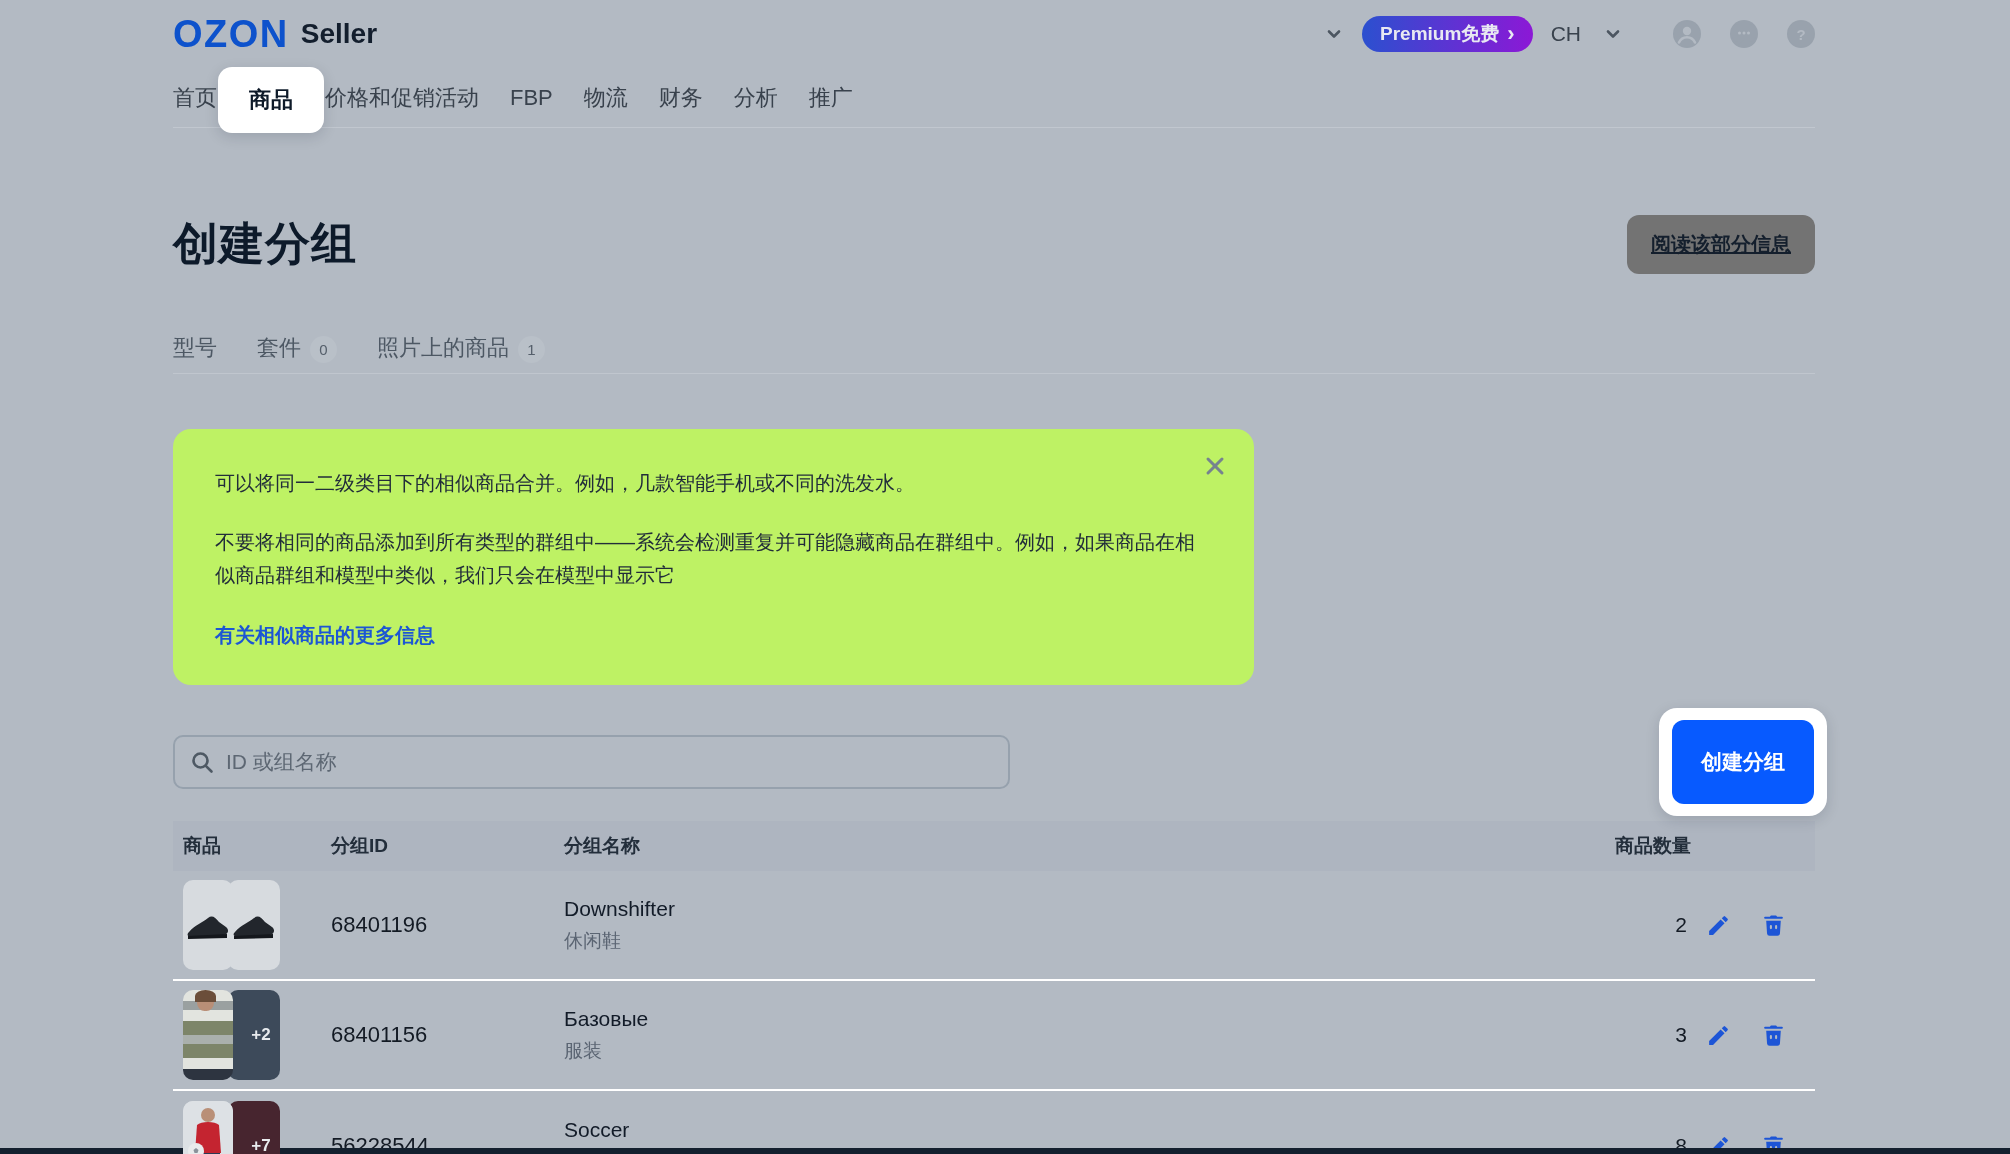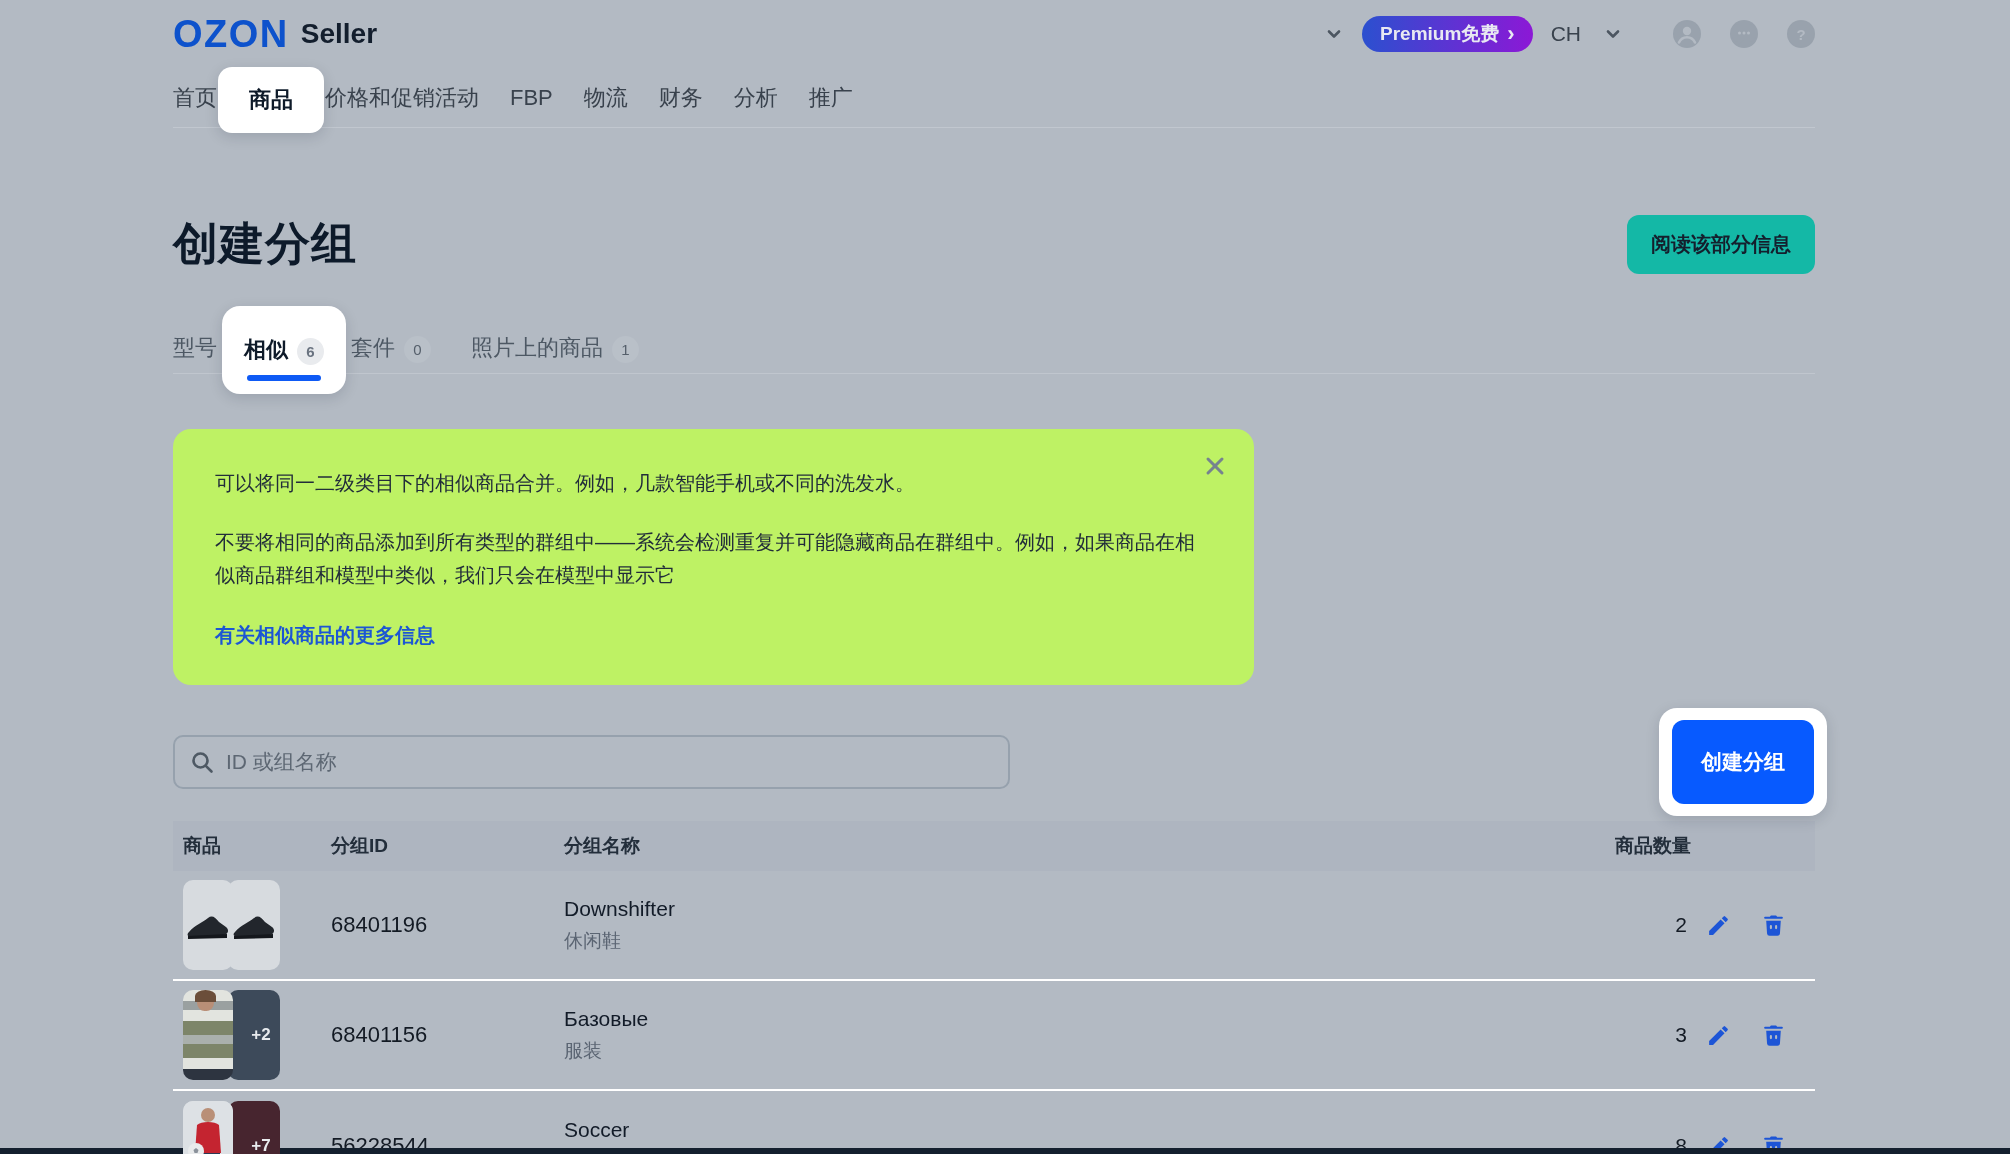--- a/index.html
+++ b/index.html
@@ -43,23 +43,23 @@
     background:#fff; border-radius:14px; height:66px; padding:0 31px; margin:0 -30px;
     display:flex; align-items:center; position:relative; top:2px; z-index:2;
     box-shadow:0 4px 14px rgba(20,30,45,.15);
   }
   .nav-spotlight .nav-item { color:#0e1a29; font-weight:700; }
 
   
   .title-row { margin-top:86px; display:flex; align-items:center; }
   .page-title { font-size:45px; font-weight:700; color:#0d1a2a; letter-spacing:1px; }
   .read-info-btn {
-    margin-left:auto; background:#14b8a6; border:none; border-radius:12px;
+    margin-left:auto; background:#737373; border:none; border-radius:12px;
     padding:16px 24px; font-size:20px; font-weight:700; color:#141f2d;
-    font-family:inherit; cursor:pointer;
+    font-family:inherit; cursor:pointer;text-decoration:underline;
   }
 
   
   .tabs { margin-top:28px; height:92px; display:flex; align-items:center; gap:40px; position:relative; font-size:22px; color:#4d5864; }
   .tabs::after { content:""; position:absolute; left:0; right:0; bottom:20px; height:1px; background:#c0c6ce; }
   .tab { display:flex; align-items:flex-end; gap:9px; cursor:pointer; white-space:nowrap; }
   .tab-badge {
     min-width:27px; height:27px; border-radius:14px; background:#b9c0c8;
     color:#555f6b; font-size:15px; display:flex; align-items:center; justify-content:center; padding:0 4px;
   }
@@ -218,27 +218,20 @@
 
   <div class="title-row">
     <h1 class="page-title">创建分组</h1>
     <button class="read-info-btn">阅读该部分信息</button>
   </div>
 
   <div class="tabs">
     <span class="tab">
       <span>型号</span>
     </span>
-    <span class="tab-spotlight">
-      <span class="tab">
-        <span>相似</span>
-        <span class="tab-badge">6</span>
-      </span>
-      <span class="tab-underline"></span>
-    </span>
     <span class="tab">
       <span>套件</span>
       <span class="tab-badge">0</span>
     </span>
     <span class="tab">
       <span>照片上的商品</span>
       <span class="tab-badge">1</span>
     </span>
   </div>
 

